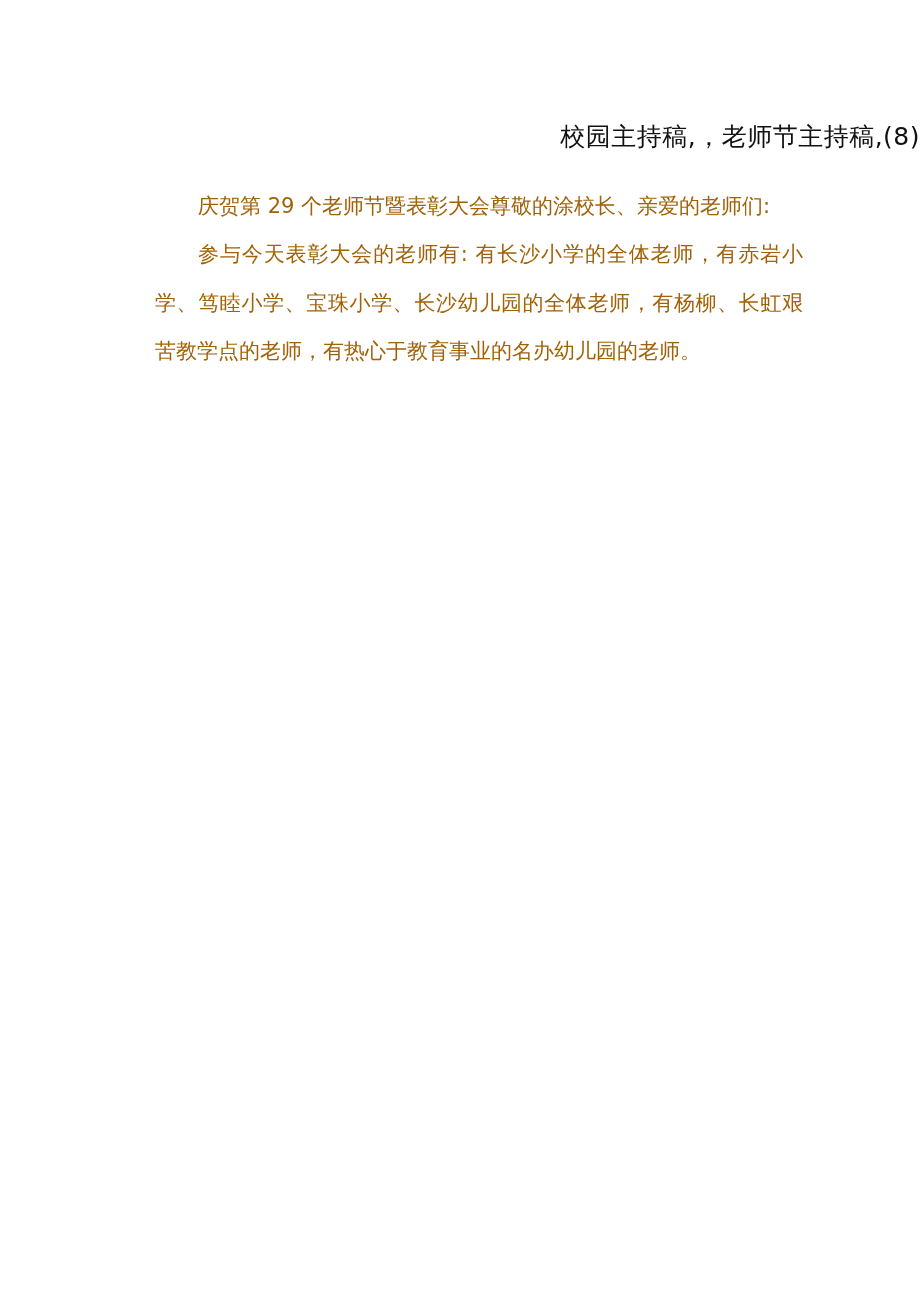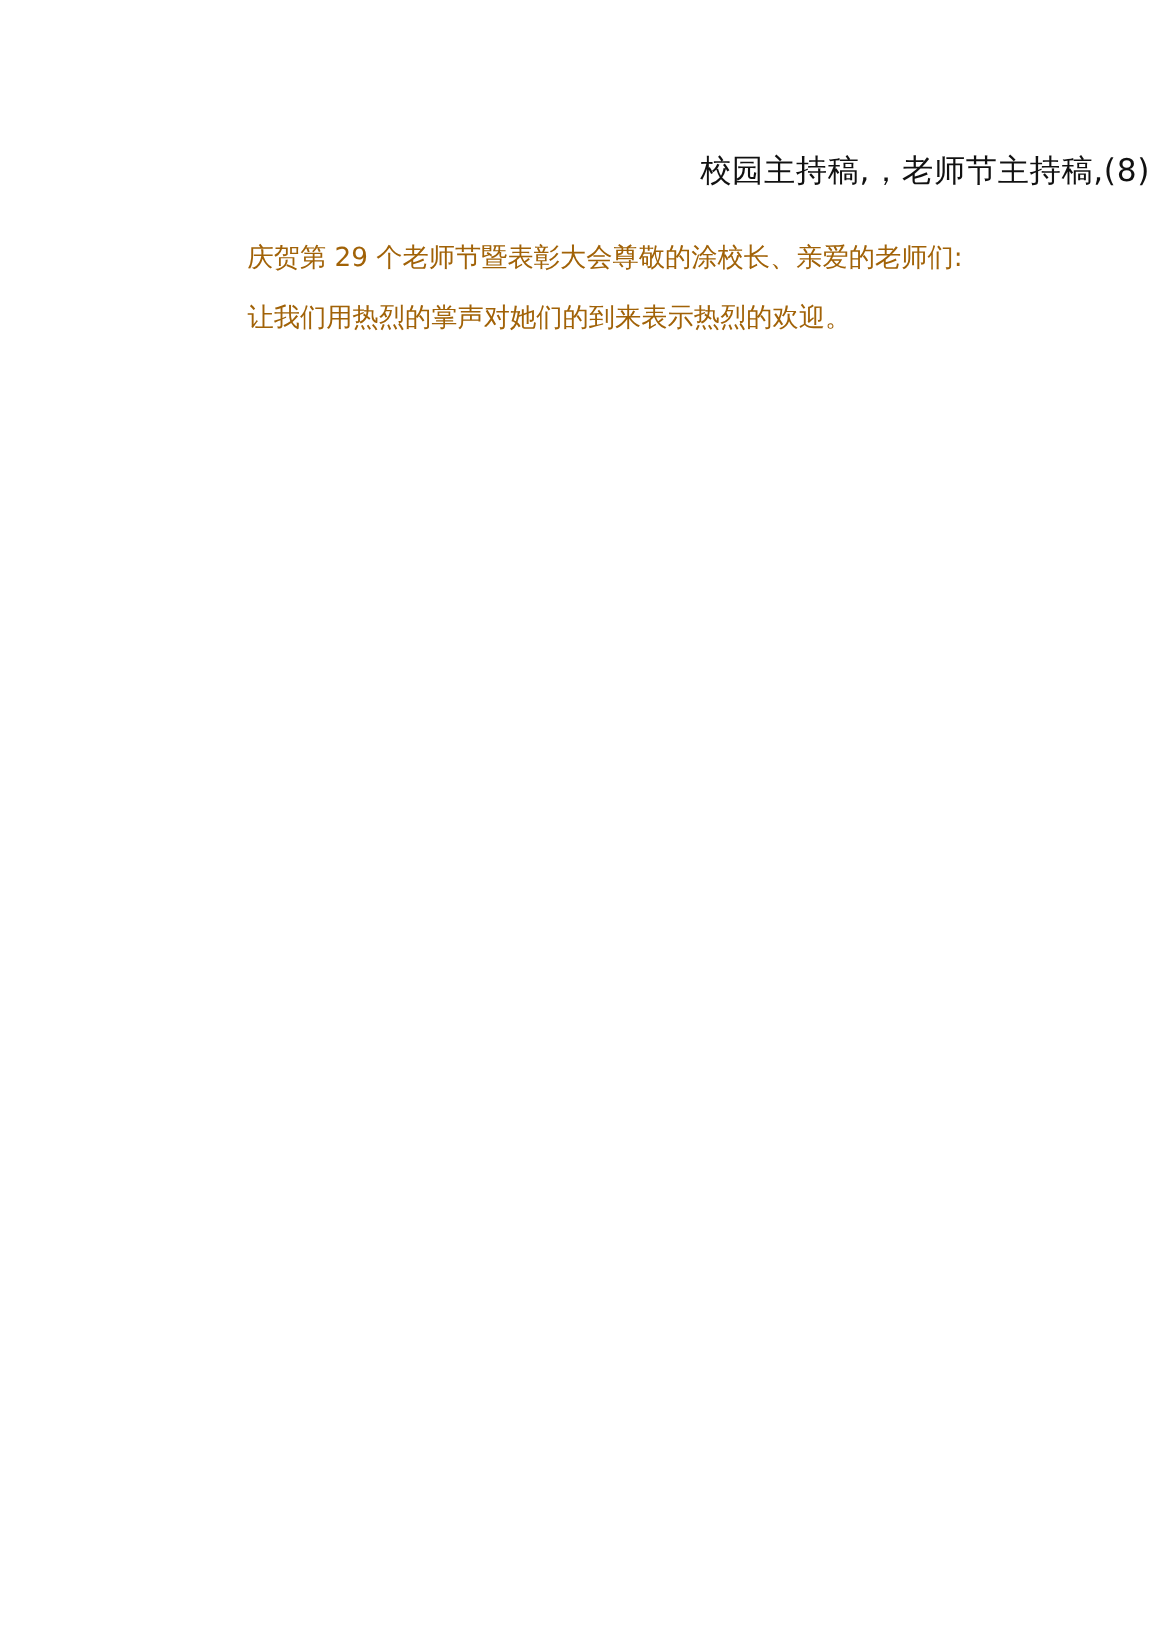--- a/index.html
+++ b/index.html
@@ -55,15 +55,15 @@
   }
 </style>
 </head>
 <body>
 
 <div class="page">
   <div class="title">校园主持稿,，老师节主持稿,(8)</div>
 
   <div class="body-text">
     <p class="para indent">庆贺第 29 个老师节暨表彰大会尊敬的涂校长、亲爱的老师们:</p>
-    <p class="para indent">让我们用热烈的掌声对她们的到来表示热烈的欢迎。</p>
+    <p class="para indent">参与今天表彰大会的老师有: 有长沙小学的全体老师，有赤岩小学、笃睦小学、宝珠小学、长沙幼儿园的全体老师，有杨柳、长虹艰苦教学点的老师，有热心于教育事业的名办幼儿园的老师。</p>
   </div>
 </div>
 
 </body></html>

